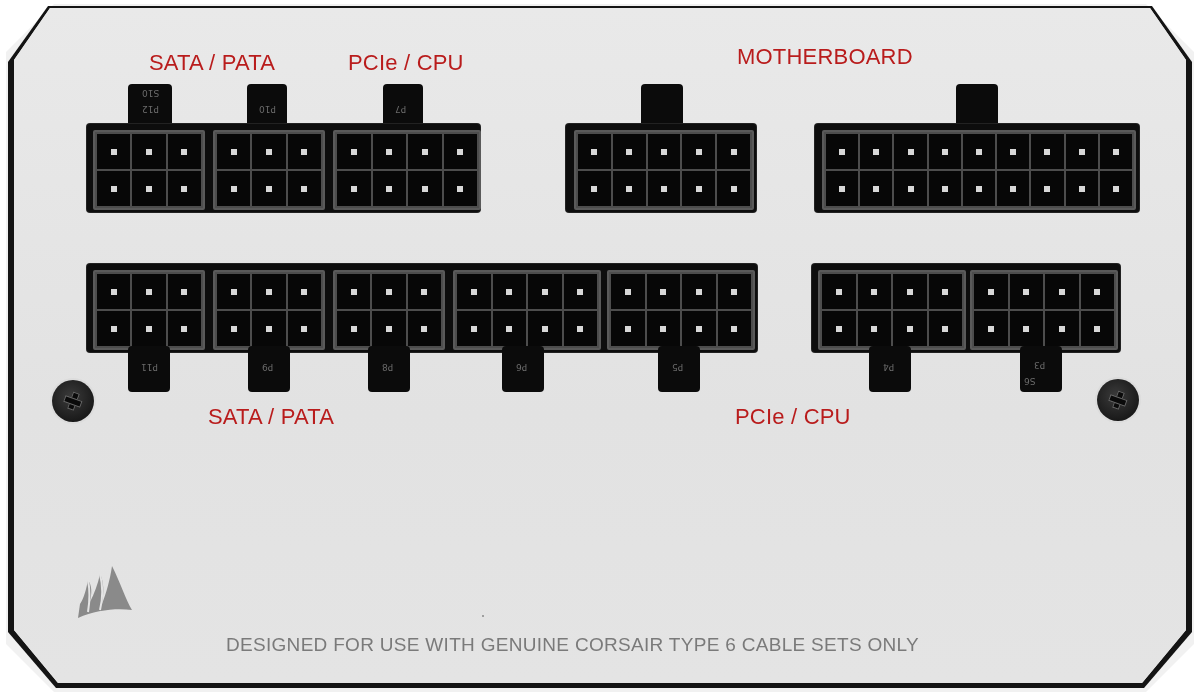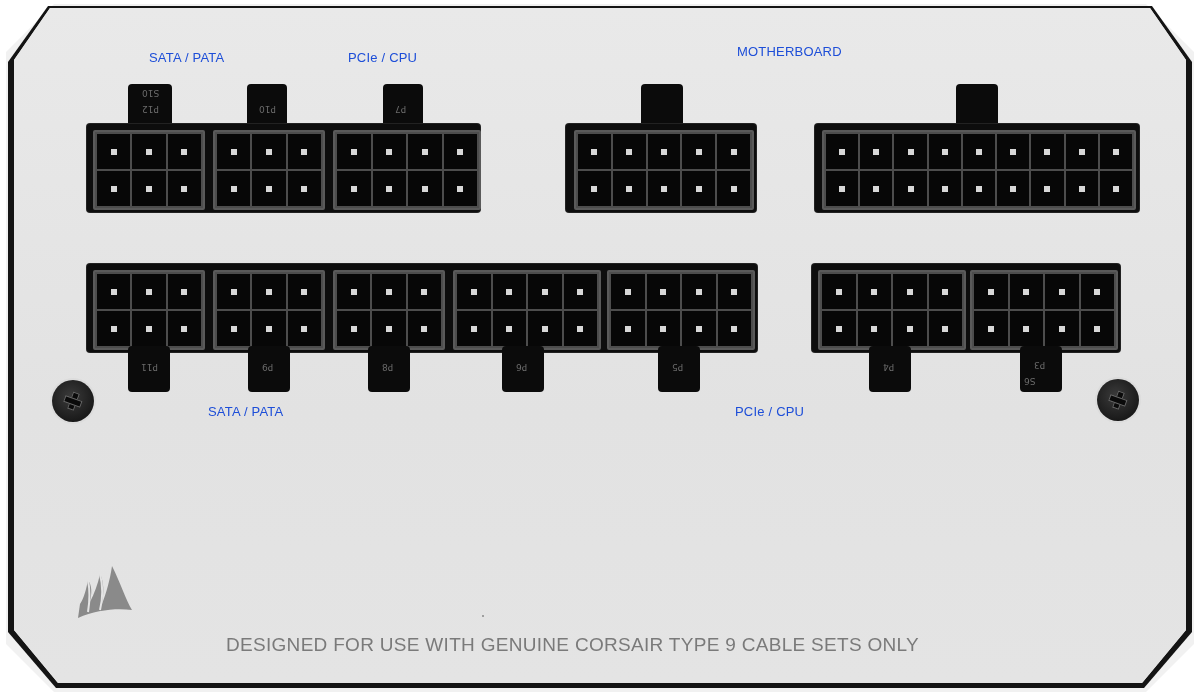--- a/index.html
+++ b/index.html
@@ -17,21 +17,21 @@
       background: #141414;
       clip-path: polygon(40px 0, 1144px 0, 1184px 56px, 1184px 626px, 1136px 682px, 48px 682px, 0 626px, 0 56px);
     }
     .panel {
       position: absolute; left: 14px; top: 8px; width: 1172px; height: 675px;
       background: #e4e4e4;
       background-image: linear-gradient(180deg, #e9e9e9 0%, #e2e2e2 60%, #e4e4e4 100%);
       clip-path: polygon(36px 0, 1136px 0, 1172px 52px, 1172px 622px, 1128px 675px, 44px 675px, 0 622px, 0 52px);
     }
     .label {
-      position: absolute; color: #1d4ed8; font-size: 13px; letter-spacing: 0.2px; white-space: nowrap;
+      position: absolute; color: #b91c1c; font-size: 22px; letter-spacing: 0.2px; white-space: nowrap;
     }
     .footer-text {
       position: absolute; left: 226px; top: 634px; color: #7a7a7a; font-size: 19px; letter-spacing: 0.3px; white-space: nowrap;
     }
     .housing {
       position: absolute; background: #0d0d0d; border-radius: 3px;
       box-shadow: 0 0 0 1px #222;
     }
     .tab {
       position: absolute; background: #0b0b0b; border-radius: 4px;
@@ -263,13 +263,13 @@
     <path d="M4 58 C 22 50, 42 48, 58 50 C 52 40, 46 22, 38 6 C 36 20, 32 34, 28 44 C 30 32, 30 22, 26 14 C 24 24, 20 34, 16 42 C 18 32, 18 26, 14 20 C 12 30, 10 38, 6 44 Z"></path>
   </g>
   <g stroke="#e4e4e4" stroke-width="2" fill="none">
     <path d="M14 20 C 16 30, 16 40, 14 52"></path>
     <path d="M26 14 C 29 26, 29 38, 26 50"></path>
   </g>
 </svg>
 
 <div class="speck" style="left:482px; top:615px;"></div>
 
-<div class="footer-text">DESIGNED FOR USE WITH GENUINE CORSAIR TYPE 9 CABLE SETS ONLY</div>
+<div class="footer-text">DESIGNED FOR USE WITH GENUINE CORSAIR TYPE 6 CABLE SETS ONLY</div>
 
 </body></html>

